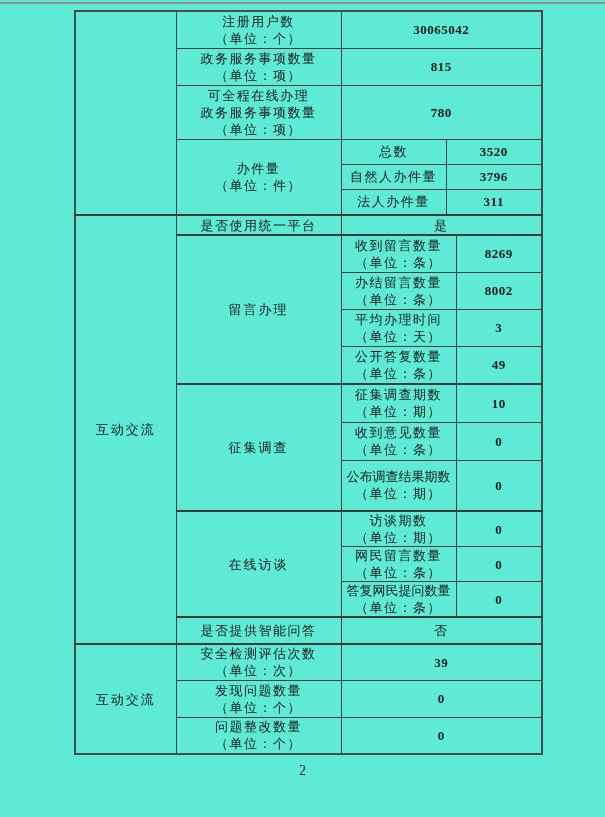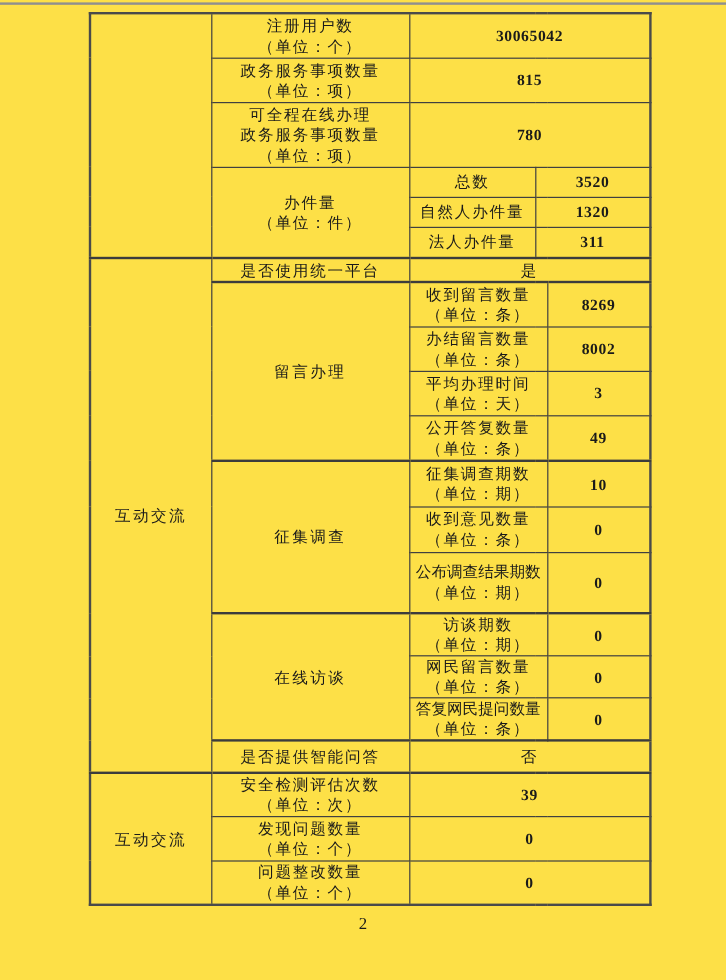--- a/index.html
+++ b/index.html
@@ -2,21 +2,21 @@
 <html><head>
 <meta charset="utf-8">
 <style>
   * { margin: 0; padding: 0; box-sizing: border-box; }
   html, body { background: #ffffff; }
   body {
     width: 605px; height: 817px; position: relative;
     font-family: "Liberation Serif", "DejaVu Serif", serif;
     color: #1a1a1a;
   }
-  .page { position: relative; width: 605px; height: 817px; background: #fde047; overflow: hidden; padding-left: 20px; }
+  .page { position: relative; width: 605px; height: 817px; background: #5eead4; overflow: hidden; padding-left: 20px; }
   .page-edge { position: absolute; top: 2px; left: 0; width: 605px; height: 2px; background: #8f8f8f; }
 
   table.report {
     position: absolute; left: 74px; top: 10px; width: 467px;
     border-collapse: collapse; table-layout: fixed;
     border: 2px solid #4a4a4a;
   }
   table.report td {
     border: 1px solid #404040;
     text-align: center; vertical-align: middle;
@@ -78,21 +78,21 @@
     <tr>
       <td rowspan="3">
         <span class="line zh">办件量</span>
         <span class="line zh">（单位：件）</span>
       </td>
       <td style="height:25px" class="zh">总数</td>
       <td colspan="2" class="num">3520</td>
     </tr>
     <tr>
       <td style="height:25px" class="zh">自然人办件量</td>
-      <td colspan="2" class="num">1320</td>
+      <td colspan="2" class="num">3796</td>
     </tr>
     <tr>
       <td style="height:26px" class="zh">法人办件量</td>
       <td colspan="2" class="num">311</td>
     </tr>
 
     <tr class="bt2">
       <td rowspan="12" class="cat">互动交流</td>
       <td style="height:20px" class="zh">是否使用统一平台</td>
       <td colspan="3" class="zh">是</td>

